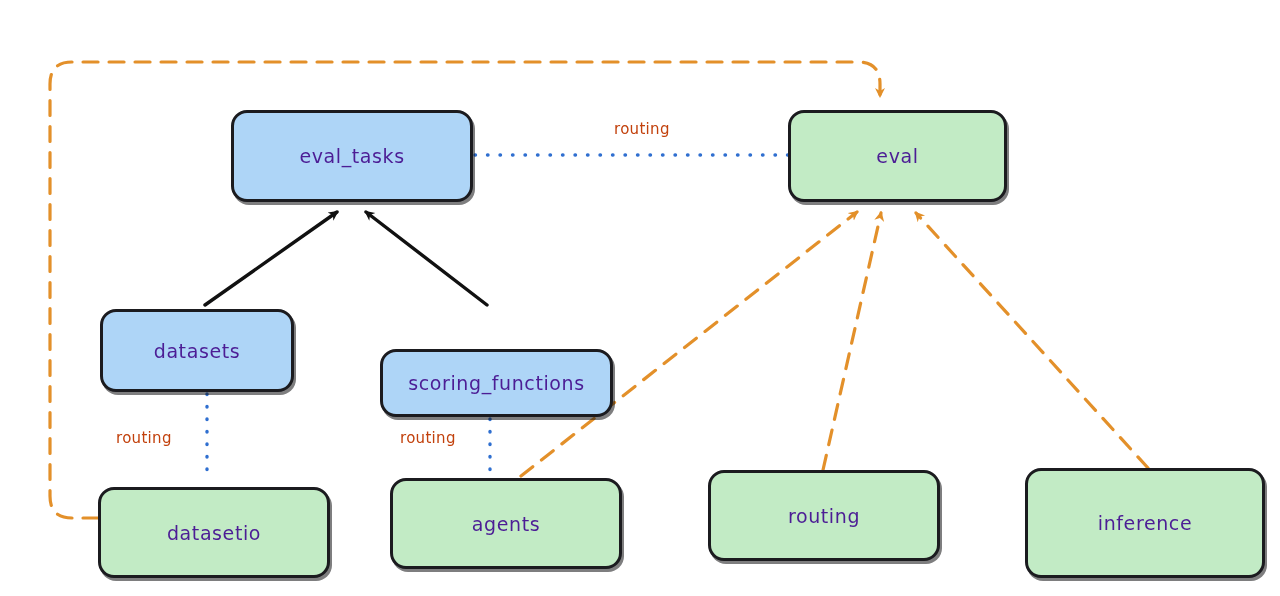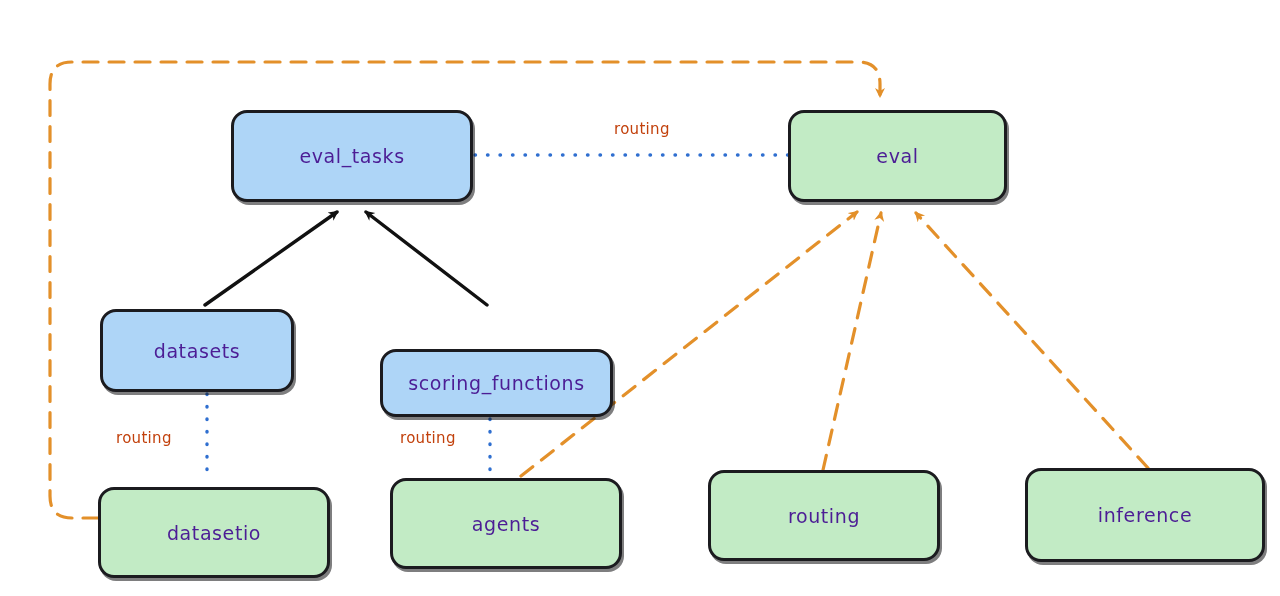--- a/index.html
+++ b/index.html
@@ -110,21 +110,21 @@
   </div>
 
   <div class="node green" style="left:390px; top:478px; width:232px; height:91px;">
     <span class="node-label">agents</span>
   </div>
 
   <div class="node green" style="left:708px; top:470px; width:232px; height:91px;">
     <span class="node-label">routing</span>
   </div>
 
-  <div class="node green" style="left:1025px; top:468px; width:240px; height:94px;">
+  <div class="node green" style="left:1025px; top:468px; width:240px; height:110px;">
     <span class="node-label">inference</span>
   </div>
 
   <div class="edge-label" style="left:614px; top:120px;">routing</div>
 
   <div class="edge-label" style="left:116px; top:429px;">routing</div>
 
   <div class="edge-label" style="left:400px; top:429px;">routing</div>
 
 </div>

